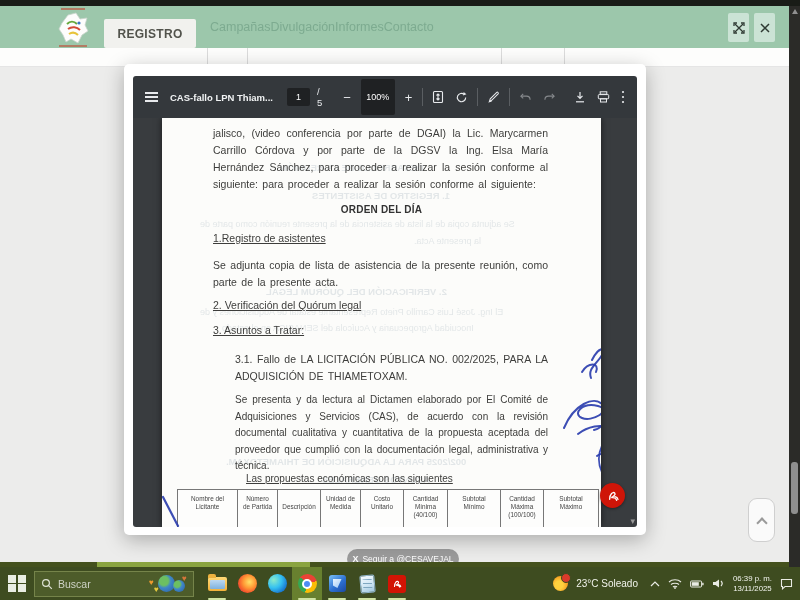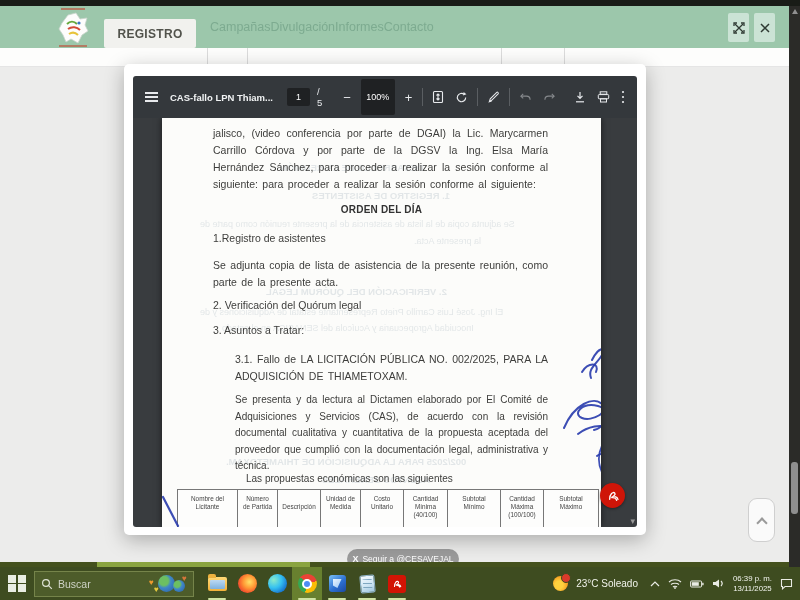--- a/index.html
+++ b/index.html
@@ -38,21 +38,21 @@
   .page-total { font-size:9.5px; color:#e8eaed; }
   .zoom-box { min-width:34px; height:36px; background:#1f2123; border-radius:2px; color:#fff; font-size:9px; display:flex; align-items:center; justify-content:center; padding:0 4px; }
   .zoom-btn { background:none; border:none; color:#e8eaed; font-size:13px; padding:0 3px; }
   .sep { width:1px; height:18px; background:#5a5e62; }
 
   .pdf-viewer { position:relative; height:409px; background:#393c3f; overflow:hidden; border-radius:0 0 3px 3px; }
   .pdf-page { position:absolute; left:29px; top:0; width:439px; height:409px; background:#fcfcfa; box-shadow:0 0 7px rgba(0,0,0,.55); overflow:hidden; }
 
   .para, .line, .doc-heading { position:absolute; color:#3d3d3b; }
   .para { left:51px; width:335px; font-size:10.5px; line-height:17px; text-align:justify; word-spacing:1.5px; }
-  .line { left:51px; font-size:10.5px; white-space:nowrap; }
+  .line { left:51px; font-size:10.5px; white-space:nowrap;text-decoration:underline; }
   .p1 { top:7px; }
   .doc-heading { top:86px; left:0; width:439px; text-align:center; font-size:10px; font-weight:bold; color:#333; letter-spacing:.2px; }
   .i1 { top:114px; }
   .p2 { top:139px; }
   .i2 { top:181px; }
   .i3 { top:206px; }
   .p31 { top:233px; left:73px; width:313px; }
   .p4 { top:274px; left:73px; width:313px; font-size:10px; line-height:16.5px; }
   .p5 { top:355px; left:84px; font-size:10px; }
 

